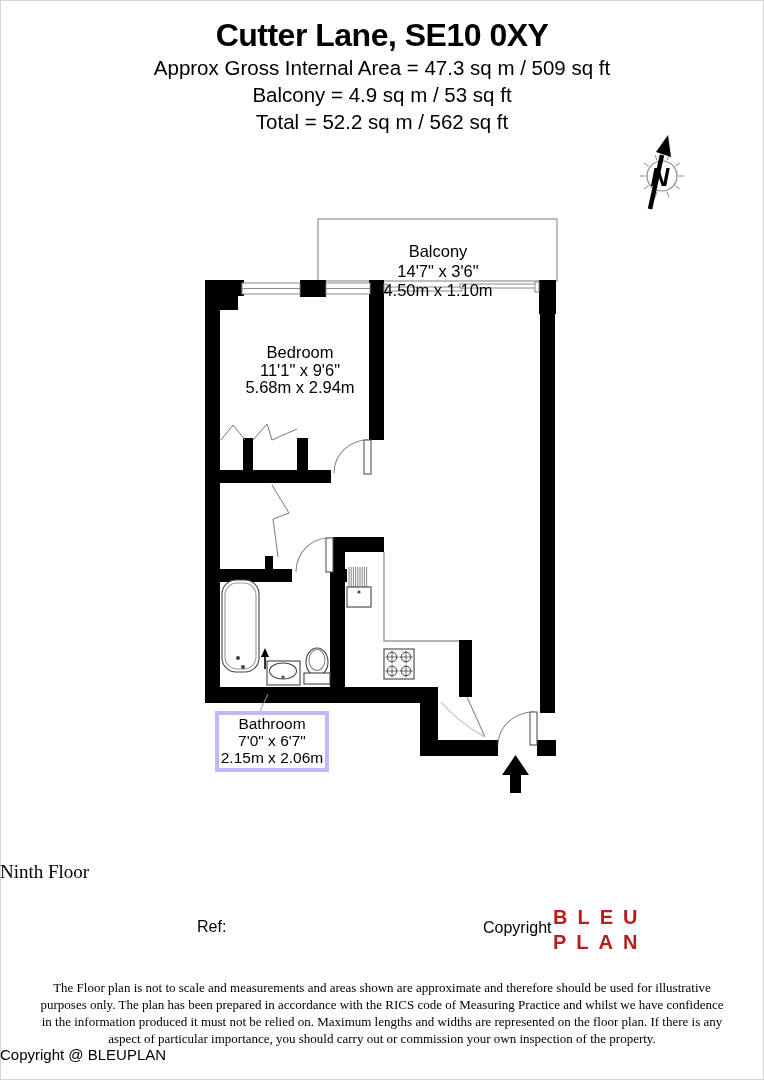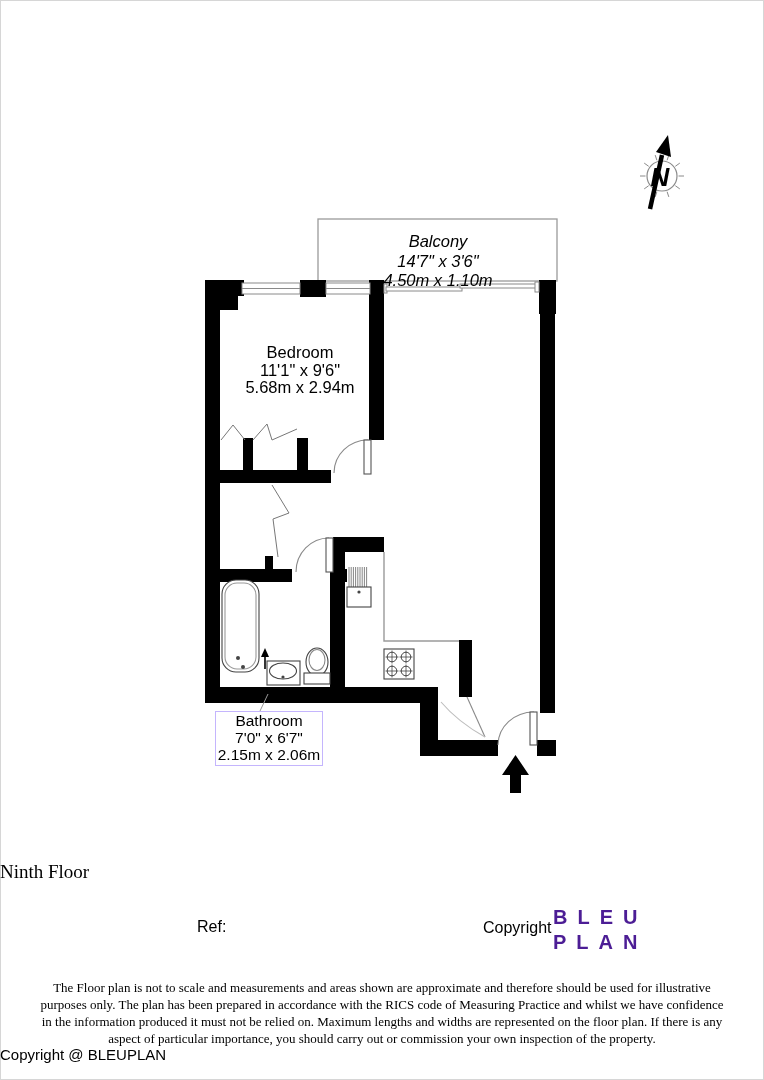--- a/index.html
+++ b/index.html
@@ -7,26 +7,26 @@
         font-family:"Liberation Sans", sans-serif;color:#000;box-shadow:inset 0 0 0 1px #d6d6d6;}
   .plan-svg{position:absolute;left:0;top:0;}
   .header{position:absolute;left:0;top:16px;width:100%;text-align:center;}
   .title{font-size:32px;font-weight:bold;line-height:38px;margin:0;letter-spacing:-0.5px;}
   .area-line{font-size:20.5px;line-height:27px;}
   .floor-label{position:absolute;left:0;top:861px;width:100%;text-align:left;font-size:19px;font-family:Liberation Serif, serif;}
   .room-label{position:absolute;text-align:center;transform:translateX(-50%);
               font-size:16.5px;line-height:17.5px;white-space:nowrap;}
   .balcony-label{line-height:19.5px;}
   .bathroom-box{position:absolute;left:215px;top:711px;width:106px;height:53px;
-                border:1px solid #c4b5fd;background:#fff;text-align:center;
+                border:4px solid #c4b5fd;background:#fff;text-align:center;
                 font-size:15.5px;line-height:17.2px;white-space:nowrap;}
   .ref{position:absolute;left:197px;top:918px;font-size:16px;}
   .copyright-word{position:absolute;left:483px;top:919px;font-size:16px;}
   .logo{position:absolute;left:553px;top:905px;font-size:20px;font-weight:bold;
-        line-height:25px;letter-spacing:10px;color:#4c1d95;white-space:nowrap;}
+        line-height:25px;letter-spacing:10px;color:#b91c1c;white-space:nowrap;}
   .disclaimer{position:absolute;left:37px;top:979px;width:690px;text-align:center;
               font-size:13px;line-height:17px;font-family:Liberation Serif, serif;}
   .copyright-line{position:absolute;left:0;top:1046px;width:100%;font-size:15px;}
 </style>
 </head>
 <body>
 
 <div class="page">
 
   <svg class="plan-svg" width="764" height="1080" viewBox="0 0 764 1080">
@@ -151,22 +151,28 @@
         <line x1="667.1" y1="160.3" x2="668.8" y2="155.1"></line>
           <line x1="675.3" y1="166.3" x2="679.8" y2="163.1"></line>
       </g>
       <circle cx="662" cy="176" r="15" fill="#ffffff" stroke="#8a8a8a" stroke-width="1.2"></circle>
       <line x1="650" y1="209" x2="662" y2="155" stroke="#000" stroke-width="4.5"></line>
       <polygon points="668,135 671,157 656,152" fill="#000"></polygon>
       <text x="660" y="186" text-anchor="middle" font-size="26" font-weight="bold" font-style="italic" font-family="Liberation Sans, sans-serif" fill="#000">N</text>
     </g>
   </svg>
 
+  <div class="header">
+    <h1 class="title">Cutter Lane, SE10 0XY</h1>
+    <div class="area-line">Approx Gross Internal Area = 47.3 sq m / 509 sq ft</div>
+    <div class="area-line">Balcony = 4.9 sq m / 53 sq ft</div>
+    <div class="area-line">Total = 52.2 sq m / 562 sq ft</div>
+  </div>
 
-  <div class="room-label balcony-label" style="left:438px;top:232px;font-style:italic;">
+  <div class="room-label balcony-label" style="left:438px;top:242px;">
     <div>Balcony</div>
     <div>14'7" x 3'6"</div>
     <div>4.50m x 1.10m</div>
   </div>
 
   <div class="room-label" style="left:300px;top:344px;">
     <div>Bedroom</div>
     <div>11'1" x 9'6"</div>
     <div>5.68m x 2.94m</div>
   </div>

